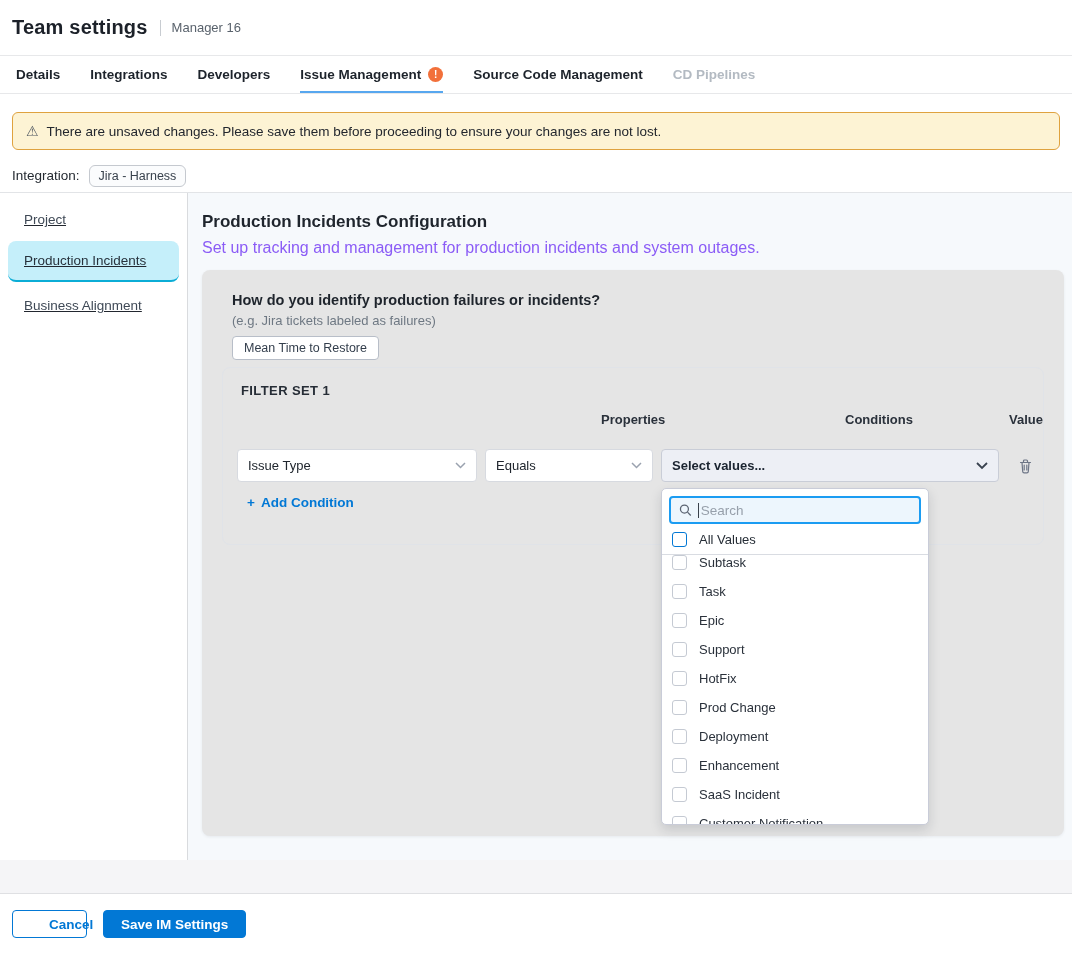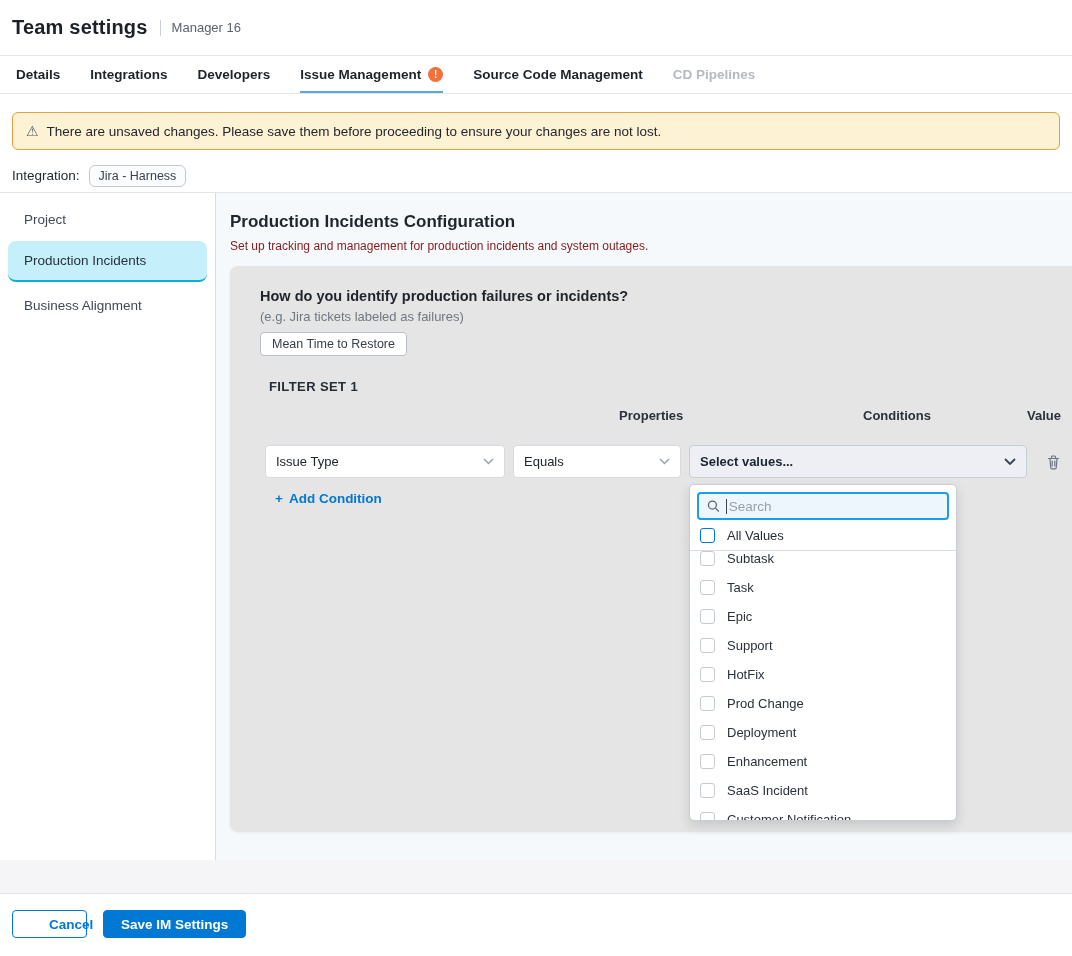--- a/index.html
+++ b/index.html
@@ -25,28 +25,28 @@
     display:flex; align-items:center; padding:0 13px; gap:8px; font-size:13.5px; color:#23272e; }
   .warn-icon { font-size:14px; color:#4d555f; line-height:1; }
 
   
   .integration { margin:13px 0 4px 12px; height:25px; display:flex; align-items:center; gap:9px; }
   .integration .lab { font-size:13.5px; color:#242a31; }
   .chip-sm { font-size:12.5px; color:#39424d; border:1px solid #c5c9cf; border-radius:6px; background:#fbfcfd; padding:3px 9px; }
 
   
   .body { display:flex; height:668px; border-top:1px solid #e2e4e7; }
-  .sidebar { width:216px; background:#fff; border-right:1px solid #d9dbde; padding-top:13px; flex:none; }
+  .sidebar { width:188px; background:#fff; border-right:1px solid #d9dbde; padding-top:13px; flex:none;text-decoration:underline; }
   .side-item { font-size:13.5px; color:#3f4956; padding:6px 24px; margin-bottom:8px; cursor:pointer; }
   .side-item.active { margin:6px 8px 10px; padding:12px 16px; background:#c5effa; border-radius:8px;
     border-bottom:2px solid #0badd6; color:#27323c; }
 
   .content { flex:1; background:#f6f9fc; padding:19px 8px 0 14px; }
   .content .page-title { font-size:17px; font-weight:700; color:#1f252d; }
-  .content .page-sub { font-size:12px; color:#7f1d1d; margin-top:7px; }
+  .content .page-sub { font-size:16px; color:#8b5cf6; margin-top:7px; }
 
   .card { margin-top:13px; height:566px; background:#e5e5e5; border-radius:8px; box-shadow:0 1px 3px rgba(30,40,55,.07);
     padding:22px 20px 0; }
   .question { font-size:14.5px; font-weight:700; color:#1e242c; margin-left:10px; }
   .hint { font-size:13px; color:#6e7883; margin:5px 0 0 10px; }
   .metric-chip { display:inline-block; margin:8px 0 0 10px; padding:4px 11px; border:1px solid #b8bec8; border-radius:4px;
     font-size:12.5px; font-weight:500; color:#333e4c; background:#fff; }
 
   
   .filter-box { margin-top:7px; border:1px solid #e0e3e8; border-radius:8px; height:178px; }

